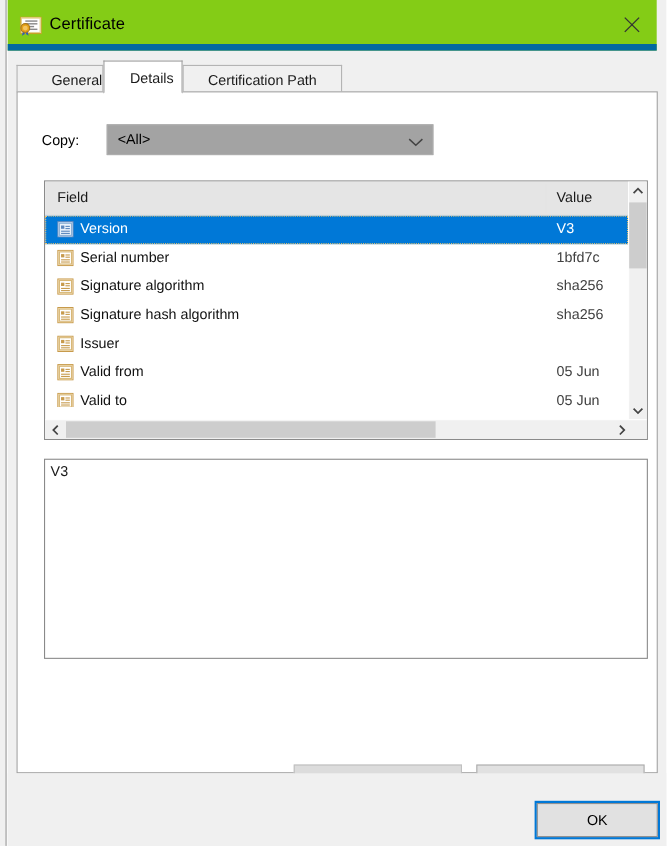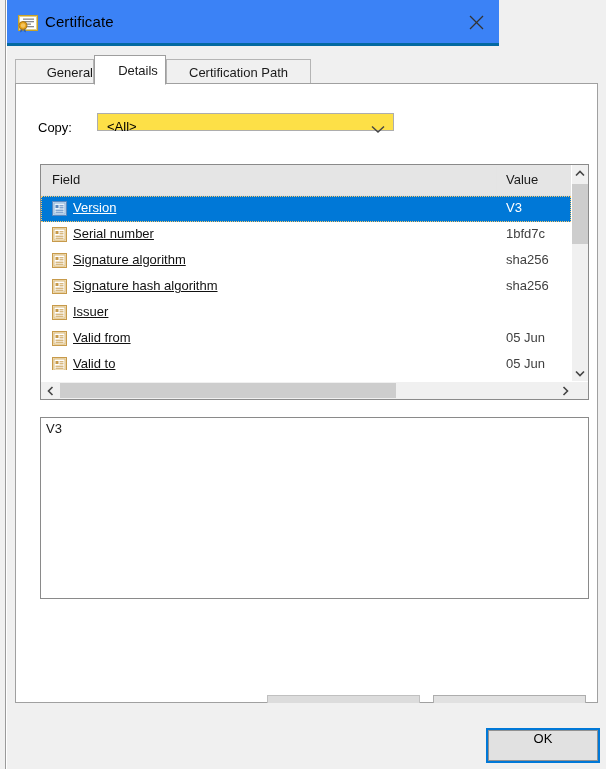--- a/index.html
+++ b/index.html
@@ -33,23 +33,23 @@
     width: 599px;
     height: 769px;
     background: #f0f0f0;
     box-sizing: border-box;
   }
 
   
   .titlebar {
     position: absolute;
     left: 0; top: 0;
-    width: 492px; height: 46px;
-    background: #3b82f6;
-    border-bottom: 3px solid #0369a1;
+    width: 590px; height: 46px;
+    background: #84cc16;
+    border-bottom: 6px solid #0369a1;
     box-sizing: border-box;
   }
   .title-icon {
     position: absolute;
     left: 11px; top: 15px;
     width: 20px; height: 18px;
   }
   .title-text {
     position: absolute;
     left: 38px; top: 13px;
@@ -117,22 +117,22 @@
   
   .show-label {
     position: absolute;
     left: 22px; top: 36px;
     font-size: 13px;
     color: #000;
   }
   .combo {
     position: absolute;
     left: 81px; top: 29px;
-    width: 297px; height: 18px;
-    background: #fde047;
+    width: 297px; height: 28px;
+    background: #a3a3a3;
     border: 1px solid #adadad;
     box-sizing: border-box;
     cursor: default;
   }
   .combo-value {
     position: absolute;
     left: 9px; top: 5px;
     font-size: 13px;
     color: #000;
   }
@@ -197,21 +197,20 @@
     position: absolute;
     left: 11px; top: 5px;
     width: 15px; height: 15px;
   }
   .lv-row .rfield {
     position: absolute;
     left: 32px; top: 4px;
     font-size: 13px;
     color: #111111;
     white-space: nowrap;
-    text-decoration: underline;
   }
   .lv-row .rvalue {
     position: absolute;
     left: 465px; top: 4px;
     font-size: 13px;
     color: #404040;
     white-space: nowrap;
   }
   .lv-row.selected .rfield,
   .lv-row.selected .rvalue { color: #ffffff; }
@@ -322,20 +321,21 @@
     left: 481px; top: 27px;
     width: 110px; height: 31px;
     background: #e1e1e1;
     border: 1px solid #919191;
     box-shadow: 0 0 0 2px #0078d7;
     box-sizing: border-box;
     font-family: "Liberation Sans", sans-serif;
     font-size: 13px;
     color: #000;
     display: flex;
+    align-items: center;
     justify-content: center;
     cursor: default;
   }
 </style>
 </head>
 <body>
 
 <div class="bg-strip"></div>
 
 <div class="dialog">

